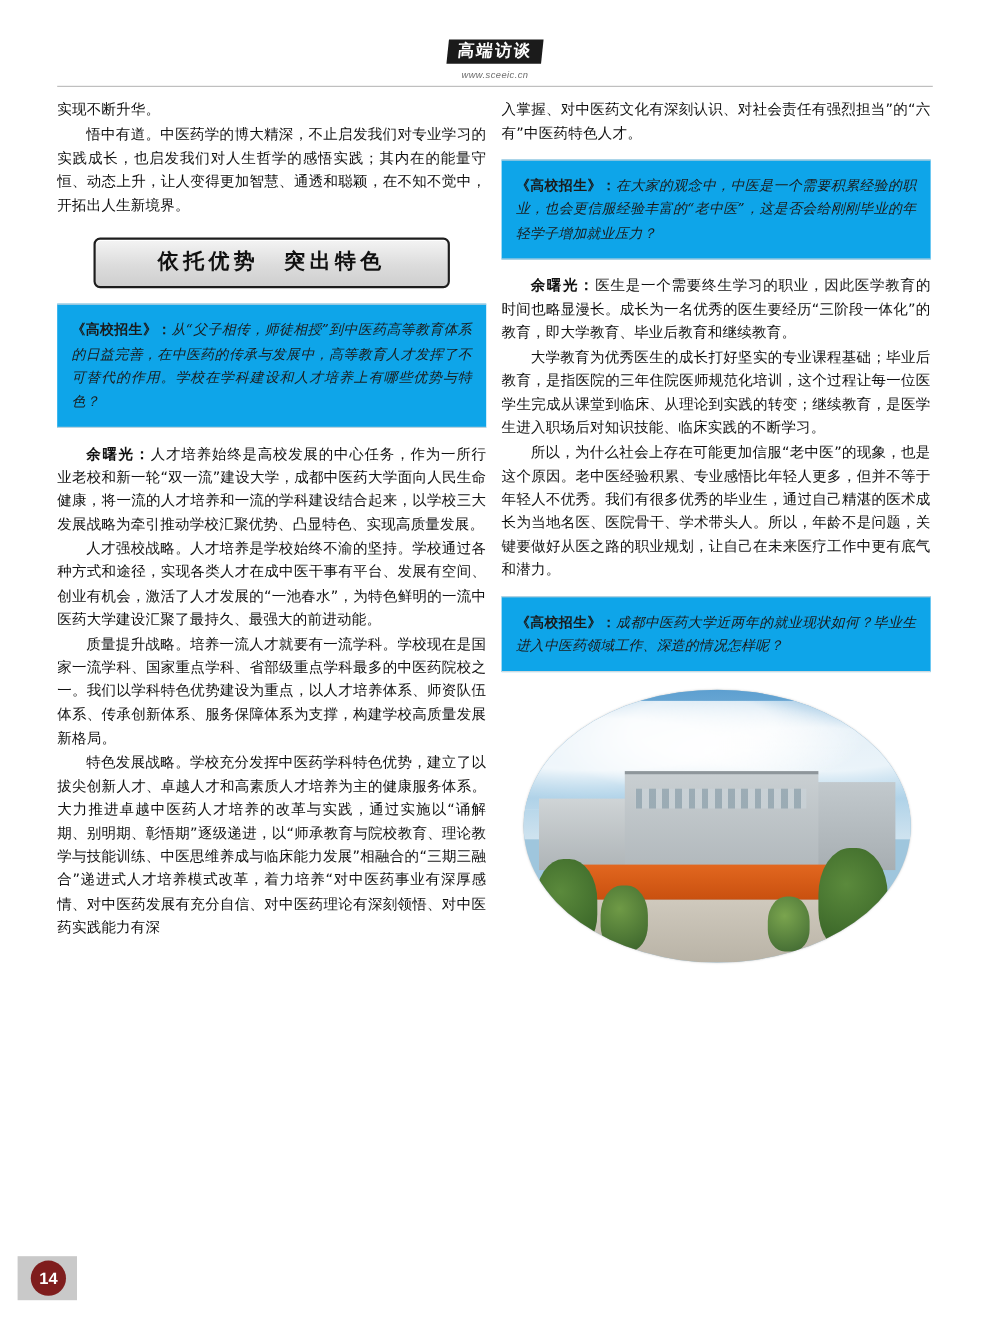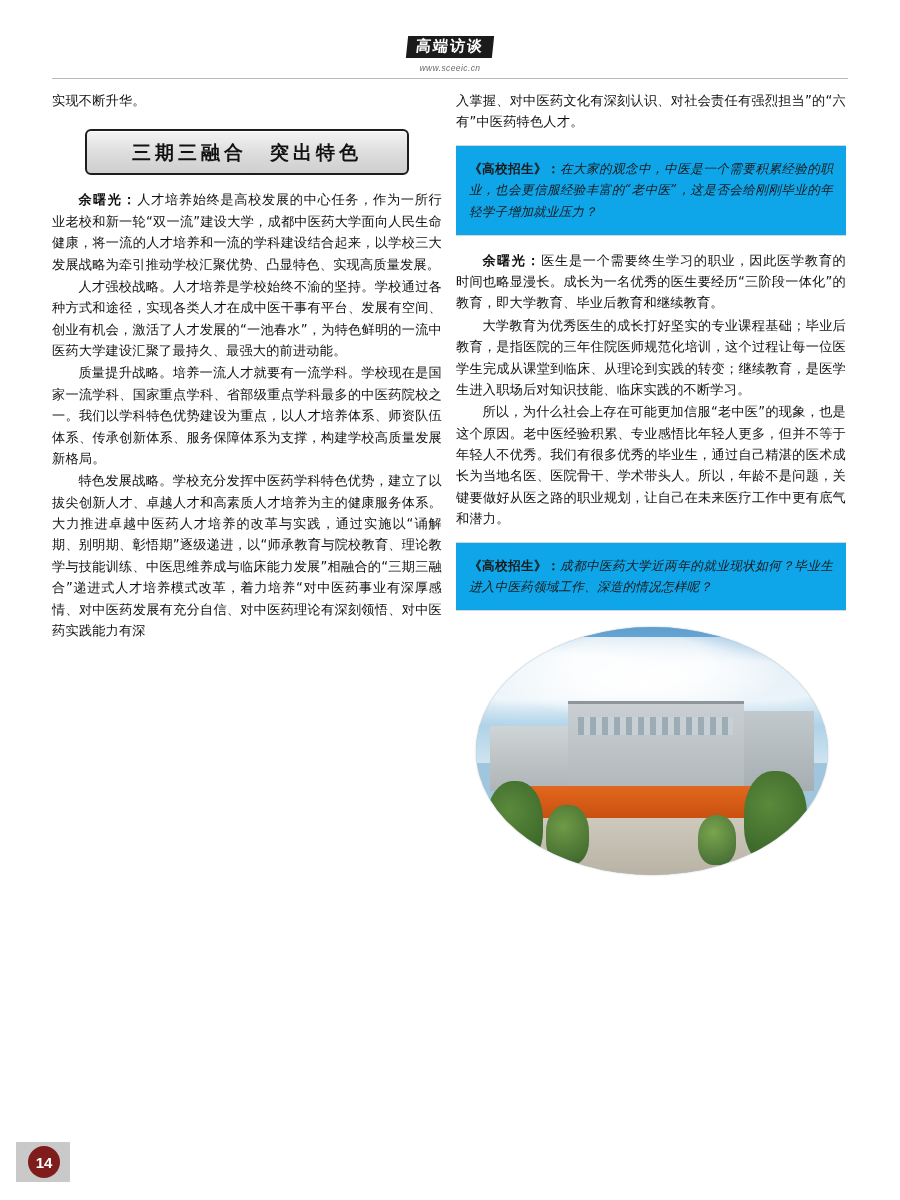--- a/index.html
+++ b/index.html
@@ -220,25 +220,29 @@
 
   <div class="header">
     <div class="header-logo">高端访谈</div>
     <div class="header-url">www.sceeic.cn</div>
   </div>
   <div class="header-rule"></div>
 
   <div class="col col-left">
 
     <p class="para noindent">实现不断升华。</p>
+    <p class="para">悟中有道。中医药学的博大精深，不止启发我们对专业学习的实践成长，也启发我们对人生哲学的感悟实践；其内在的能量守恒、动态上升，让人变得更加智慧、通透和聪颖，在不知不觉中，开拓出人生新境界。</p>
 
     <div class="banner">
-      <span class="banner-text">三期三融合　突出特色</span>
-    </div>
-
+      <span class="banner-text">依托优势　突出特色</span>
+    </div>
+
+    <div class="qbox">
+      <span class="qtag">《高校招生》：</span><span>从“父子相传，师徒相授”到中医药高等教育体系的日益完善，在中医药的传承与发展中，高等教育人才发挥了不可替代的作用。学校在学科建设和人才培养上有哪些优势与特色？</span>
+    </div>
 
     <p class="para"><span class="speaker">余曙光：</span><span>人才培养始终是高校发展的中心任务，作为一所行业老校和新一轮“双一流”建设大学，成都中医药大学面向人民生命健康，将一流的人才培养和一流的学科建设结合起来，以学校三大发展战略为牵引推动学校汇聚优势、凸显特色、实现高质量发展。</span></p>
     <p class="para">人才强校战略。人才培养是学校始终不渝的坚持。学校通过各种方式和途径，实现各类人才在成中医干事有平台、发展有空间、创业有机会，激活了人才发展的“一池春水”，为特色鲜明的一流中医药大学建设汇聚了最持久、最强大的前进动能。</p>
     <p class="para">质量提升战略。培养一流人才就要有一流学科。学校现在是国家一流学科、国家重点学科、省部级重点学科最多的中医药院校之一。我们以学科特色优势建设为重点，以人才培养体系、师资队伍体系、传承创新体系、服务保障体系为支撑，构建学校高质量发展新格局。</p>
     <p class="para">特色发展战略。学校充分发挥中医药学科特色优势，建立了以拔尖创新人才、卓越人才和高素质人才培养为主的健康服务体系。大力推进卓越中医药人才培养的改革与实践，通过实施以“诵解期、别明期、彰悟期”逐级递进，以“师承教育与院校教育、理论教学与技能训练、中医思维养成与临床能力发展”相融合的“三期三融合”递进式人才培养模式改革，着力培养“对中医药事业有深厚感情、对中医药发展有充分自信、对中医药理论有深刻领悟、对中医药实践能力有深</p>
   </div>
 
   <div class="col col-right">
 
     <p class="para noindent">入掌握、对中医药文化有深刻认识、对社会责任有强烈担当”的“六有”中医药特色人才。</p>

